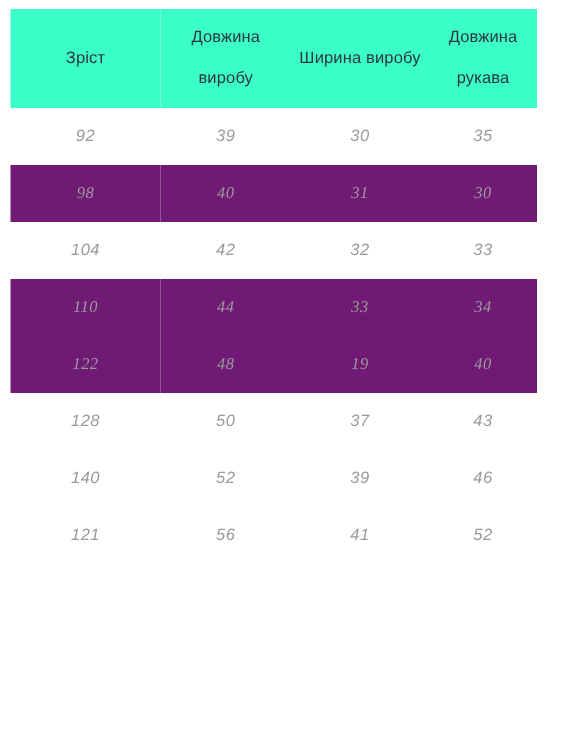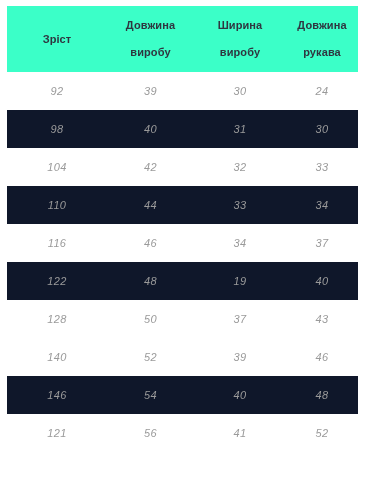--- a/index.html
+++ b/index.html
@@ -35,36 +35,37 @@
 
   thead tr.header-row {
     background: #3BFFC8;
   }
 
   thead th {
     height: 66px;
     padding: 0 2px;
     text-align: center;
     vertical-align: middle;
-    font-weight: bold;
+    font-weight: normal;
     font-size: 11px;
     line-height: 27px;
     color: #2f3640;
     letter-spacing: 0.1px;
   }
 
   thead th .hl {
     display: block;
   }
 
   tbody tr.data-row {
     background: #ffffff;
   }
   tbody tr.data-row.alt {
-    background: #0f172a;
+    background: #701a75;
+    font-family: Liberation Serif, serif;
   }
 
   tbody td {
     height: 38px;
     padding: 0 2px;
     text-align: center;
     vertical-align: middle;
     font-size: 11px;
     font-style: italic;
     color: #9a9a9a;
@@ -99,70 +100,58 @@
           <span class="hl">Довжина</span>
           <span class="hl">рукава</span>
         </th>
       </tr>
     </thead>
     <tbody>
       <tr class="data-row">
         <td>92</td>
         <td>39</td>
         <td>30</td>
-        <td>24</td>
+        <td>35</td>
       </tr>
       <tr class="data-row alt">
         <td>98</td>
         <td>40</td>
         <td>31</td>
         <td>30</td>
       </tr>
       <tr class="data-row">
         <td>104</td>
         <td>42</td>
         <td>32</td>
         <td>33</td>
       </tr>
       <tr class="data-row alt">
         <td>110</td>
         <td>44</td>
         <td>33</td>
         <td>34</td>
       </tr>
-      <tr class="data-row">
-        <td>116</td>
-        <td>46</td>
-        <td>34</td>
-        <td>37</td>
-      </tr>
       <tr class="data-row alt">
         <td>122</td>
         <td>48</td>
         <td>19</td>
         <td>40</td>
       </tr>
       <tr class="data-row">
         <td>128</td>
         <td>50</td>
         <td>37</td>
         <td>43</td>
       </tr>
       <tr class="data-row">
         <td>140</td>
         <td>52</td>
         <td>39</td>
         <td>46</td>
       </tr>
-      <tr class="data-row alt">
-        <td>146</td>
-        <td>54</td>
-        <td>40</td>
-        <td>48</td>
-      </tr>
       <tr class="data-row">
         <td>121</td>
         <td>56</td>
         <td>41</td>
         <td>52</td>
       </tr>
     </tbody>
   </table>
 </div>
 

